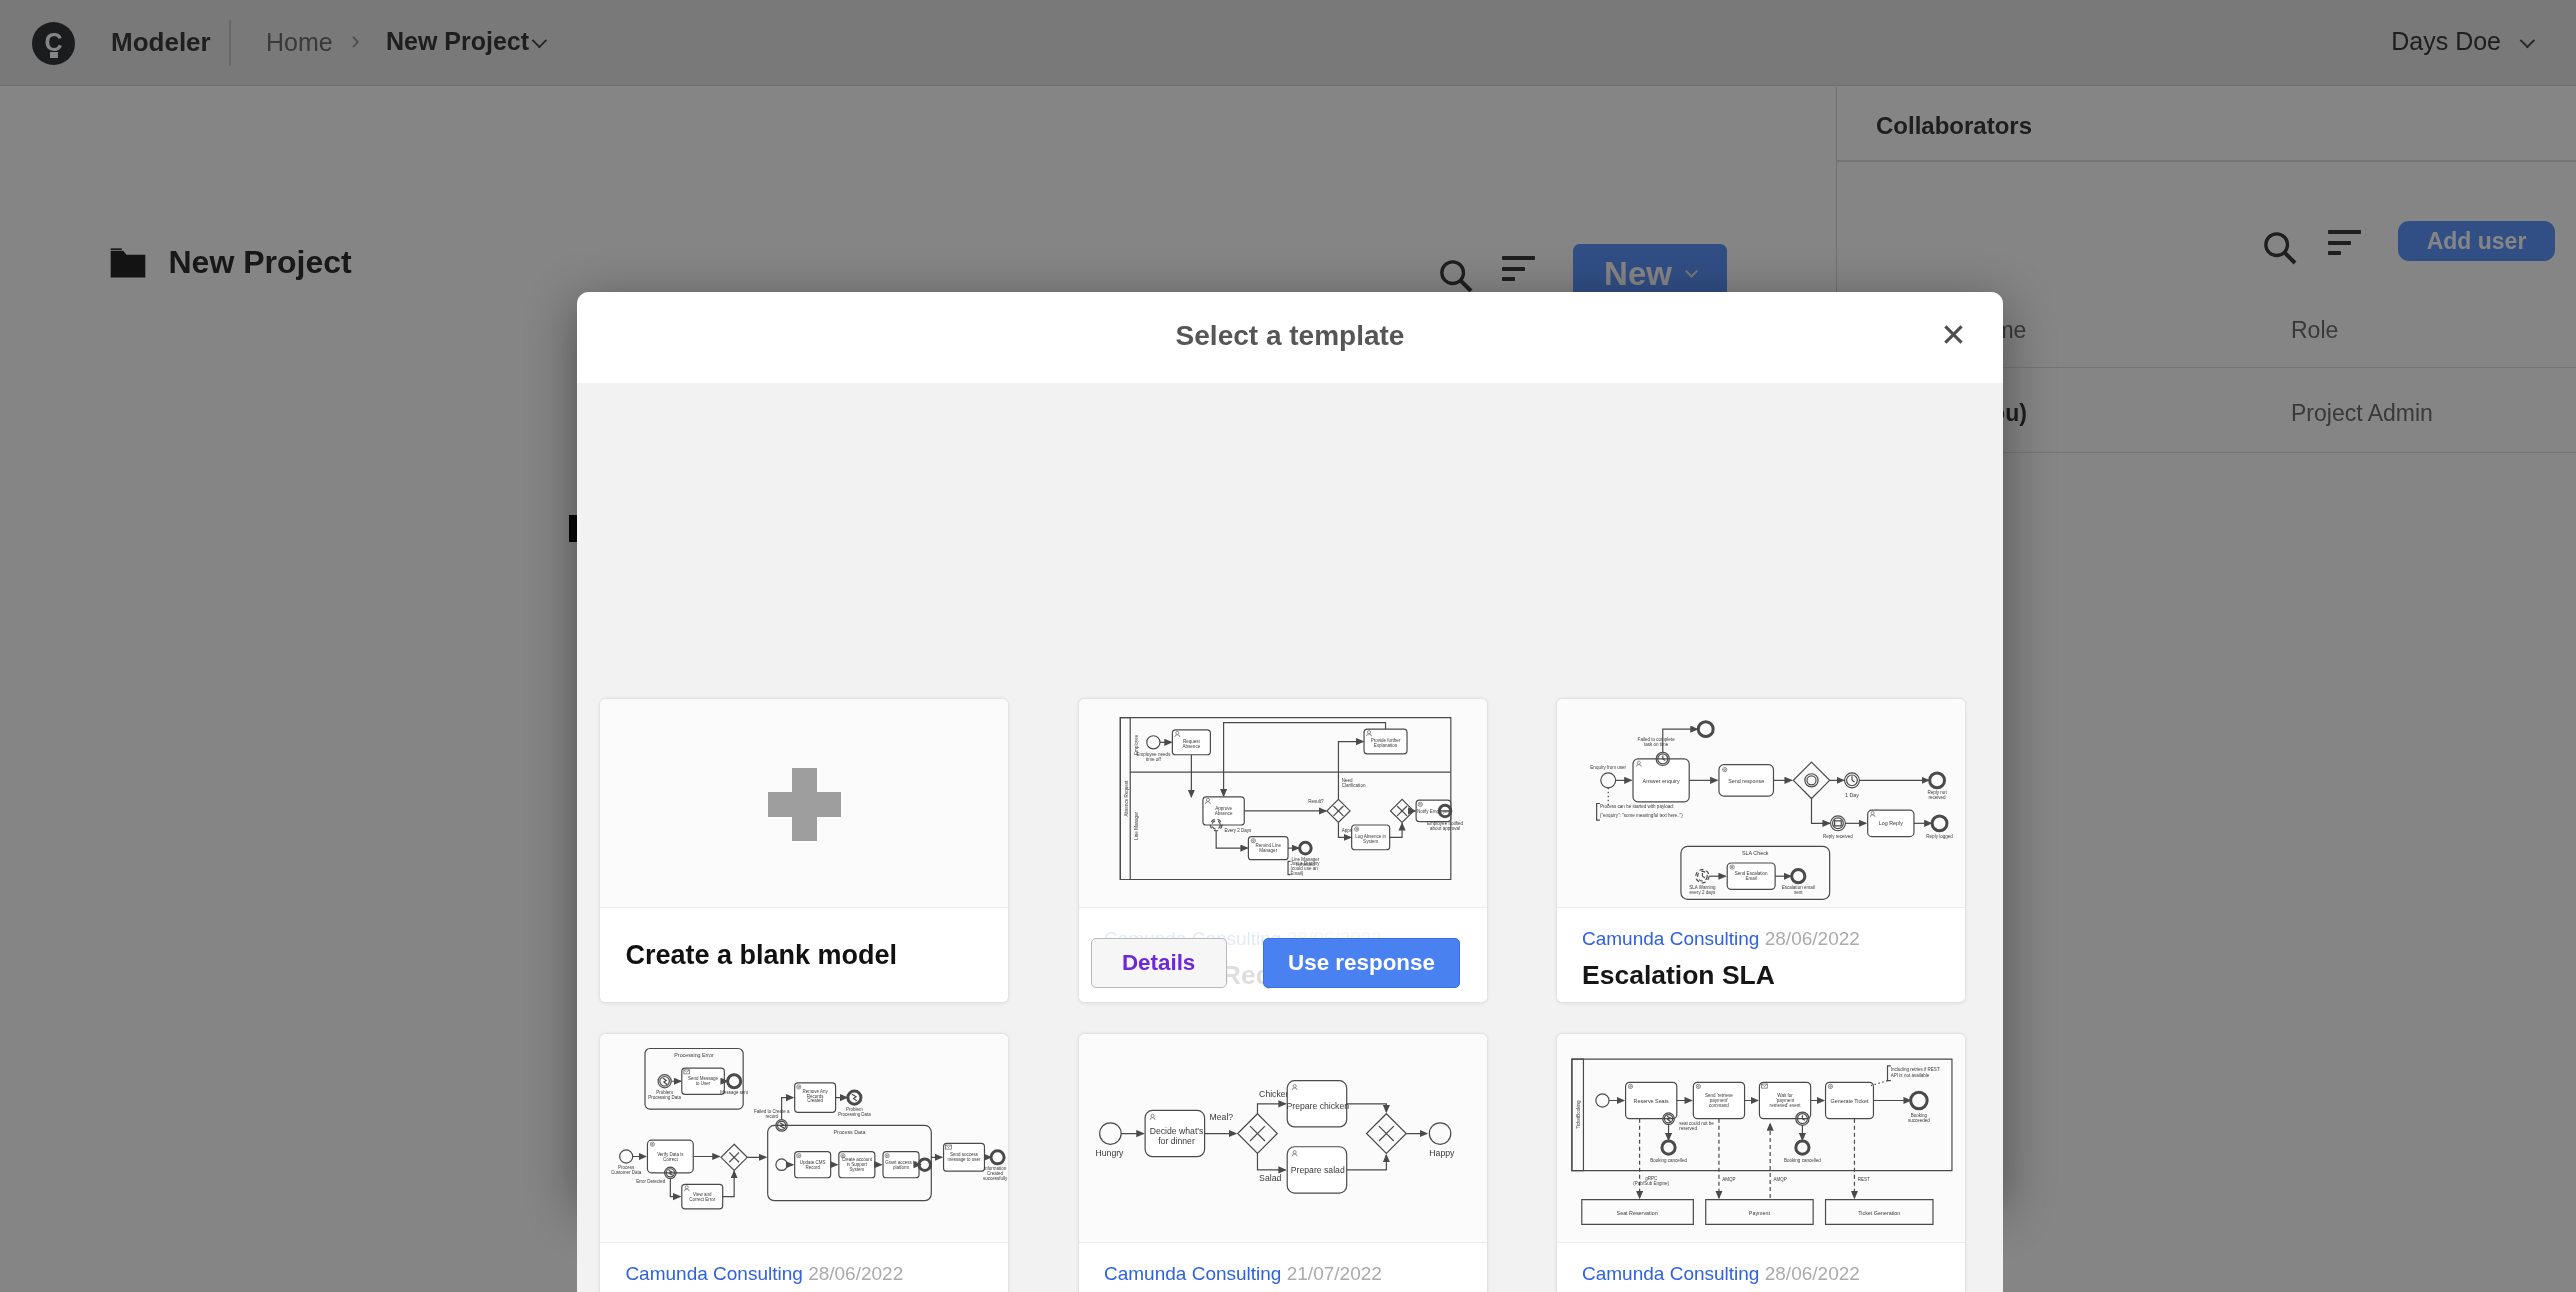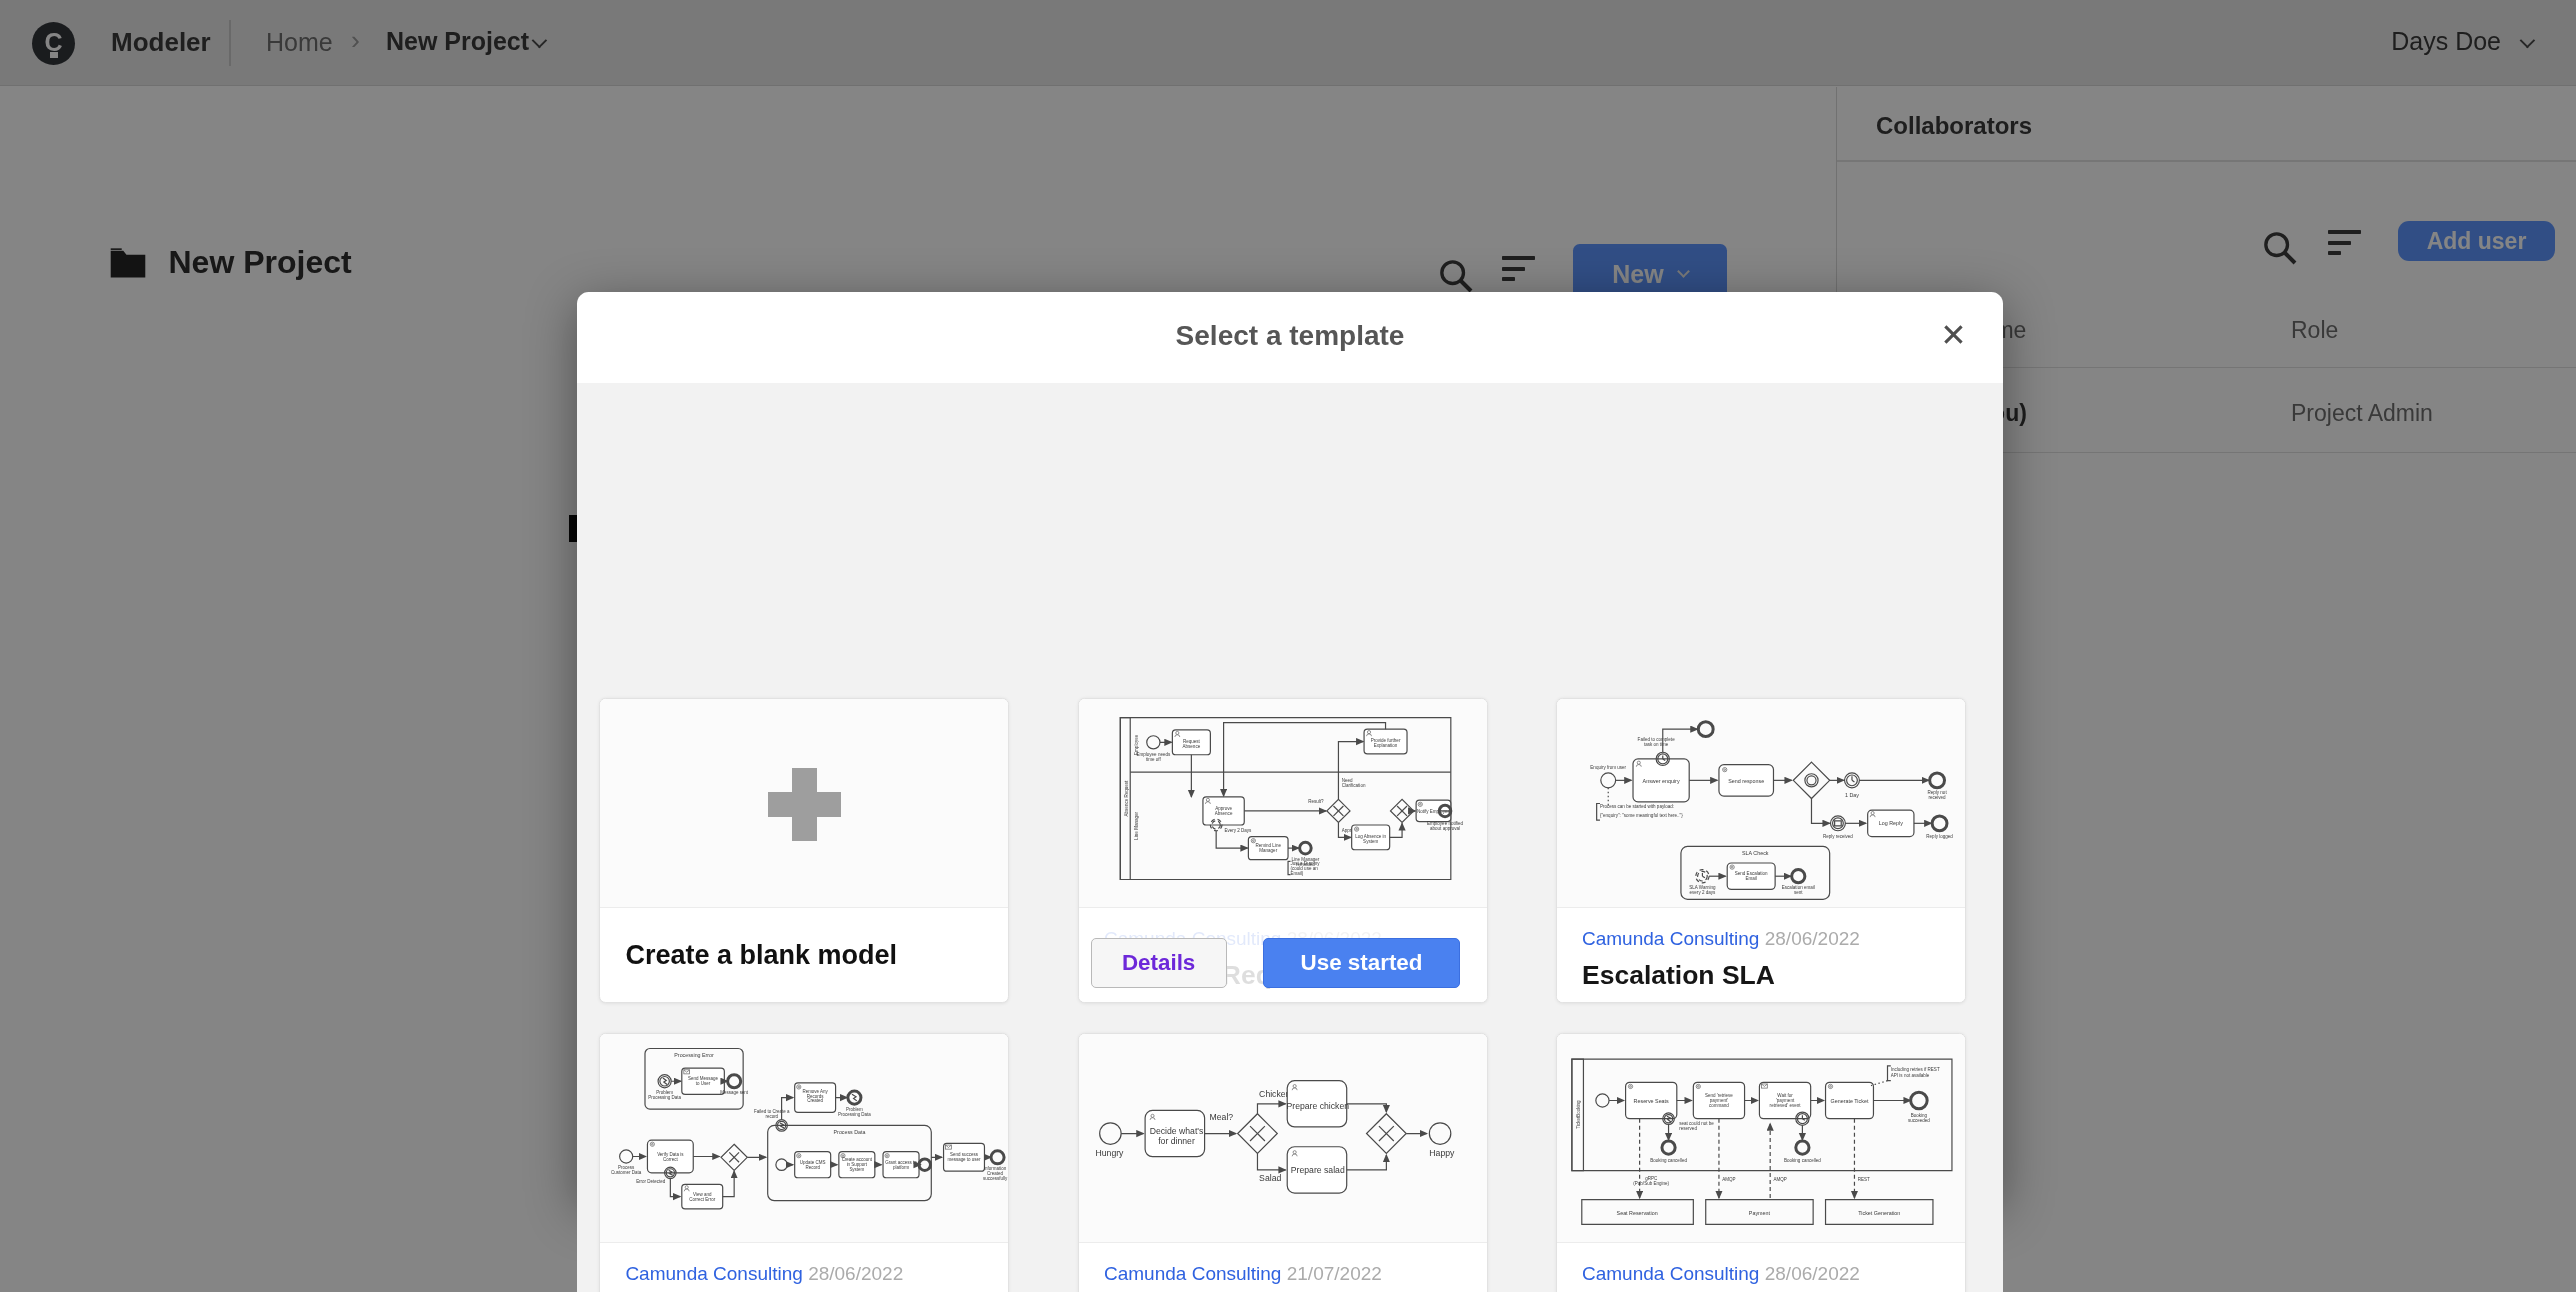--- a/index.html
+++ b/index.html
@@ -28,21 +28,21 @@
   .main { position:absolute; left:0; top:87px; width:1835px; height:1206px; background:#fff; }
   .page-head { position:absolute; left:109px; top:157px; display:flex; align-items:center; }
   .folder-ic { width:38px; height:33px; margin-right:21.5px; }
   .page-title { font-size:32px; font-weight:600; color:#2e2e2e; }
   .icon-btn { position:absolute; top:169px; width:40px; height:40px; cursor:pointer; }
   .main-search { left:1436px; }
   .main-sort { left:1502px; }
   .sortbars span { display:block; background:#3c3c3c; height:4.1px; margin-bottom:6.6px; border-radius:0.8px; }
   .sb1{width:33px;} .sb2{width:23px;} .sb3{width:13.3px;}
   .btn-primary-dim { position:absolute; left:1573px; top:157px; width:154px; height:60px;
-    background:#5e96ff; border:none; border-radius:6.6px; color:#fff; font-size:25px;
+    background:#5e96ff; border:none; border-radius:6.6px; color:#fff; font-size:33px;
     font-weight:700; cursor:pointer; display:flex; align-items:center; justify-content:center; gap:15px;
     font-family:"Liberation Sans", sans-serif; }
   .btn-primary-dim .chev { border-color:#e8e8e8; width:9px; height:9px; margin-top:-5px; }
   .occluded-frag { position:absolute; left:569px; top:428px; width:7.5px; height:26.5px; background:#0c0c0c; }
 
   
   .sidebar { position:absolute; left:1836px; top:87px; width:740px; height:1206px;
     background:#fff; border-left:1.7px solid #d8d8d8; }
   .sb-title { position:absolute; left:39px; top:25px; font-size:24px; font-weight:700; color:#3a3a3a; }
   .sb-divider { position:absolute; left:0; top:73px; width:740px; height:1.7px; background:#e2e2e2; }
@@ -285,21 +285,21 @@
     </div>
     <div class="cfoot faded">
       <div class="meta">
         <span class="author">Camunda Consulting</span>
         <span class="date">28/06/2022</span>
       </div>
       <div class="ctitle">Absence Request</div>
     </div>
     <div class="hover-veil"></div>
     <button class="btn-details">Details</button>
-    <button class="btn-use">Use started</button>
+    <button class="btn-use">Use response</button>
   </div>
 
   <div class="card c3">
     <div class="preview">
       <svg class="bpmn" width="409" height="209" viewBox="0 0 495 252">
         <circle cx="62" cy="98" r="9"></circle>
         <text class="f5 mid" x="62" y="84">Enquiry from user</text>
         <line x1="71" y1="98" x2="90" y2="98" marker-end="url(#arr)"></line>
         <rect class="task" x="92" y="72" width="68" height="52" rx="6"></rect>
         <use href="#ic-user" x="95" y="74"></use>

